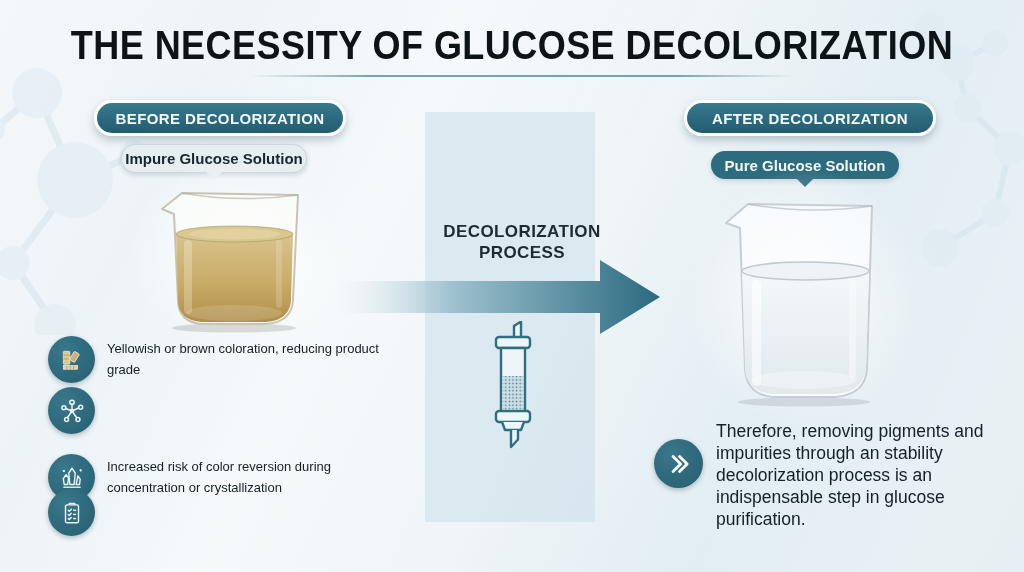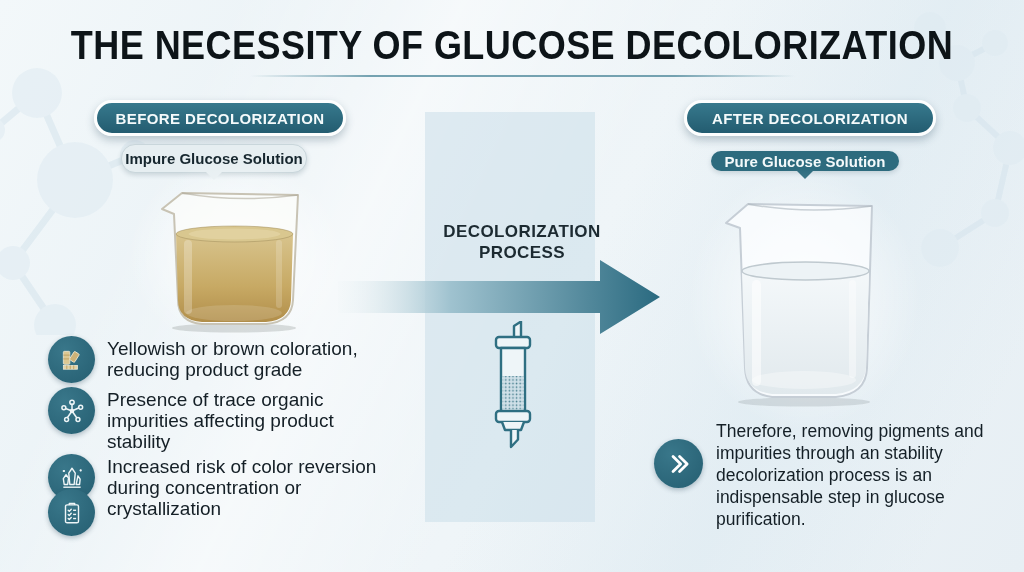--- a/index.html
+++ b/index.html
@@ -25,21 +25,21 @@
   .badge-before{left:94px;width:252px;}
   .badge-after{left:684px;width:252px;}
 
   .pill{position:absolute;border-radius:14px;display:flex;align-items:center;justify-content:center;
     font-size:15px;font-weight:700;box-sizing:border-box;box-shadow:0 2px 5px rgba(50,80,95,.2);}
   .pill::after{content:"";position:absolute;left:50%;bottom:-8px;transform:translateX(-50%);
     border:9px solid transparent;border-bottom:none;}
   .pill-light{left:121px;top:144px;width:186px;height:29px;background:#e6eef1;
     border:1px solid #c9d6db;color:#16262e;}
   .pill-light::after{border-top-color:#e6eef1;}
-  .pill-teal{left:711px;top:151px;width:188px;height:20px;background:#2d6b7e;color:#f3f9fa;}
+  .pill-teal{left:711px;top:151px;width:188px;height:28px;background:#2d6b7e;color:#f3f9fa;}
   .pill-teal::after{border-top-color:#2d6b7e;}
 
   .band{position:absolute;left:425px;top:112px;width:170px;height:410px;
     background:rgba(202,222,233,.55);}
   .process-label{position:absolute;left:432px;top:221px;width:180px;text-align:center;
     font-size:17px;line-height:21px;font-weight:700;color:#1c2a31;letter-spacing:.4px;}
   .arrow-svg{position:absolute;left:338px;top:257px;}
   .filter-svg{position:absolute;left:490px;top:321px;}
 
   .glow{position:absolute;border-radius:50%;
@@ -49,21 +49,21 @@
   .beaker{position:absolute;}
   .beaker-before{left:150px;top:182px;}
   .beaker-after{left:716px;top:192px;}
 
   .issues{list-style:none;margin:0;padding:0;}
   .issue{position:absolute;left:48px;width:352px;display:flex;gap:12px;}
   .issue-1{top:336px;} .issue-2{top:387px;} .issue-3{top:454px;} .issue-4{top:489px;}
   .bullet-icon{flex:0 0 47px;width:47px;height:47px;border-radius:50%;
     background:radial-gradient(circle at 35% 30%,#39778a,#255e71);
     box-shadow:0 2px 5px rgba(30,60,80,.3);display:flex;align-items:center;justify-content:center;}
-  .issue p{margin:0;padding-top:2px;font-size:19px;line-height:21px;color:#141f26;}
+  .issue p{margin:0;padding-top:2px;font-size:13px;line-height:21px;color:#141f26;}
 
   .conclusion-icon{position:absolute;left:654px;top:439px;width:49px;height:49px;border-radius:50%;
     background:radial-gradient(circle at 35% 30%,#39778a,#255e71);
     box-shadow:0 2px 5px rgba(30,60,80,.3);display:flex;align-items:center;justify-content:center;}
   .conclusion{position:absolute;left:716px;top:420px;width:302px;margin:0;
     font-size:17.5px;line-height:22px;color:#141f26;}
 </style>
 </head>
 <body>
 
@@ -167,21 +167,20 @@
               <line x1="12" y1="12" x2="16.5" y2="18.5"></line>
             <line x1="12" y1="12" x2="18.5" y2="9"></line>
             <circle cx="12" cy="4" r="2"></circle>
               <circle cx="4.5" cy="9" r="1.8"></circle>
               <circle cx="7" cy="19.8" r="1.8"></circle>
             <circle cx="17.5" cy="19.8" r="1.8"></circle>
               <circle cx="20" cy="8.5" r="1.8"></circle>
               <circle cx="12" cy="12" r="1.4"></circle>
           </svg>
         </span>
-        <p>Presence of trace organic impurities affecting product stability</p>
       </li>
       <li class="issue issue-3">
         <span class="bullet-icon">
           <svg width="26" height="26" viewBox="0 0 24 24" fill="none" stroke="#eef5f7" stroke-width="1.3" stroke-linejoin="round">
             <path d="M12 3 L15 7.5 L14 18 L10 18 L9 7.5 Z"></path>
             <path d="M6.5 9 L8.8 12 L8 18 L4.8 18 L4 12.5 Z"></path>
             <path d="M17.5 10 L19.5 13 L19 18 L15.8 18 Z"></path>
             <path d="M3.5 5.5 h2 M4.5 4.5 v2"></path>
               <path d="M19 5 h2 M20 4 v2"></path>
             <path d="M4 20.5 h16"></path>

